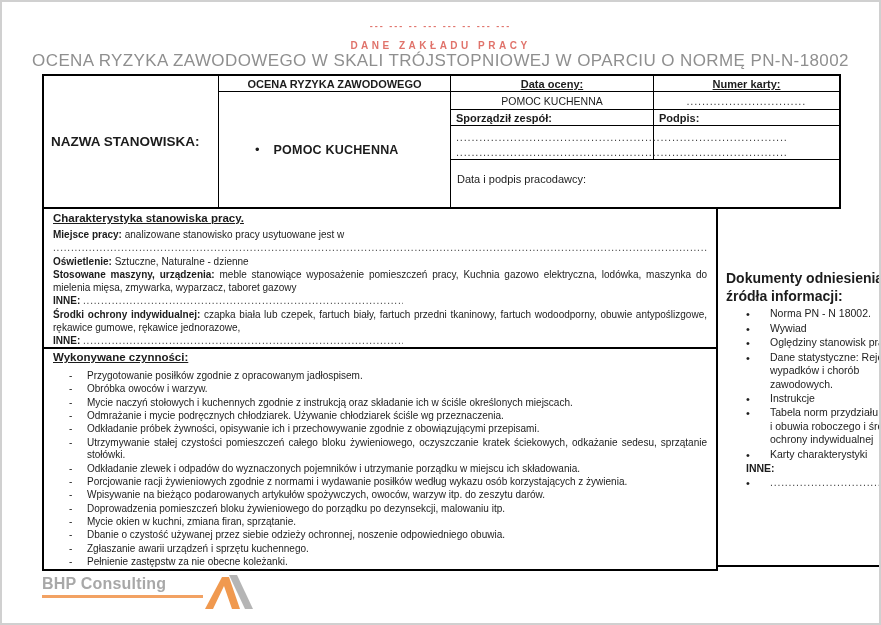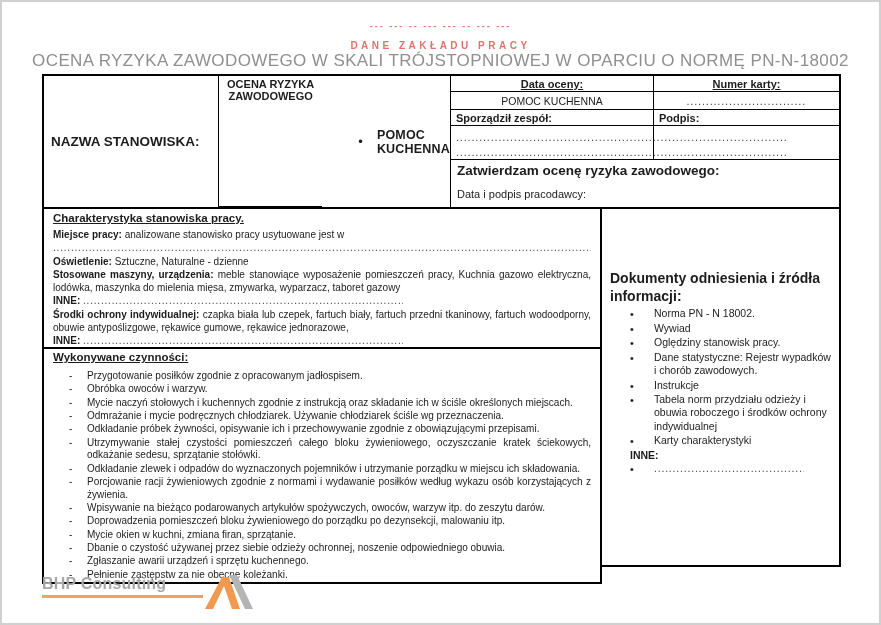--- a/index.html
+++ b/index.html
@@ -21,21 +21,21 @@
   
   .header-table {
     position:absolute; left:40px; top:72px; width:799px; height:135px;
     border:2px solid #000; display:flex; background:#fff;
   }
   .cell-nazwa {
     width:175px; flex-shrink:0; border-right:1.5px solid #000;
     display:flex; align-items:center; padding-left:7px;
     font-weight:bold; font-size:13.5px;
   }
-  .cell-ocena { width:232px; flex-shrink:0; border-right:1.5px solid #000; display:flex; flex-direction:row; }
+  .cell-ocena { width:232px; flex-shrink:0; border-right:1.5px solid #000; display:flex; flex-direction:column; }
   .ocena-head { border-bottom:1.5px solid #000; text-align:center; font-weight:bold; font-size:11px; padding:2px 0 1px; }
   .ocena-body { flex:1; display:flex; align-items:center; padding-left:36px; }
   .ocena-bullet { font-size:13px; margin-right:14px; }
   .ocena-pos { font-weight:bold; font-size:12.5px; letter-spacing:0.2px; }
   .cell-right { flex:1; display:flex; flex-direction:column; font-size:11px; }
   .r-row { display:flex; }
   .r-cl { width:203px; flex-shrink:0; border-right:1.5px solid #000; }
   .r-cr { flex:1; }
   .r-row1 { border-bottom:1.5px solid #000; font-weight:bold;text-decoration:underline; }
   .r-row1 .r-cl, .r-row1 .r-cr { text-align:center; padding:2px 0 1px; }
@@ -48,21 +48,21 @@
   .r-row4 .r-cl { padding:4px 0 0 5px; }
   .r-row5 { flex:1; padding:3px 6px; }
   .zatw { font-weight:bold; font-size:13.5px; }
   .data-podpis { font-size:11px; margin-top:10px; }
   .dots { display:inline-block; white-space:nowrap; overflow:hidden; letter-spacing:0.8px; color:#444; vertical-align:bottom; }
   .dots-block { display:block; white-space:nowrap; overflow:hidden; letter-spacing:0.8px; color:#444; line-height:1.35; }
   .w-120 { width:120px; } .w-330 { width:330px; } .w-320 { width:320px; } .w-150 { width:150px; }
 
   
   .content { position:absolute; left:40px; top:207px; width:799px; height:358px; display:flex; }
-  .left-col { width:560px; flex-shrink:0; display:flex; flex-direction:column; }
+  .left-col { width:676px; flex-shrink:0; display:flex; flex-direction:column; }
   .box-char {
     height:141px; border:2px solid #000; border-top:none;
     padding:2px 9px 0; font-size:10px; line-height:1.32;
   }
   .box-czyn {
     flex:1; border:2px solid #000; border-top:none;
     padding:2px 9px 0; font-size:10px;
   }
   .sec-title { font-weight:bold; font-size:11.5px; text-decoration:underline; margin-bottom:2px; }
   .just { text-align:justify; }
@@ -128,21 +128,20 @@
       <div class="r-cr">Podpis:</div>
     </div>
     <div class="r-row r-row4">
       <div class="r-cl">
         <span class="dots-block w-330">..........................................................................................................</span>
         <span class="dots-block w-330">..........................................................................................................</span>
       </div>
       <div class="r-cr"></div>
     </div>
     <div class="r-row5">
-      <div class="zatw">Zatwierdzam ocenę ryzyka zawodowego:</div>
       <div class="data-podpis">Data i podpis pracodawcy:</div>
     </div>
   </div>
 </div>
 
 <div class="content">
   <div class="left-col">
 
     <div class="box-char">
       <div class="sec-title">Charakterystyka stanowiska pracy.</div>

